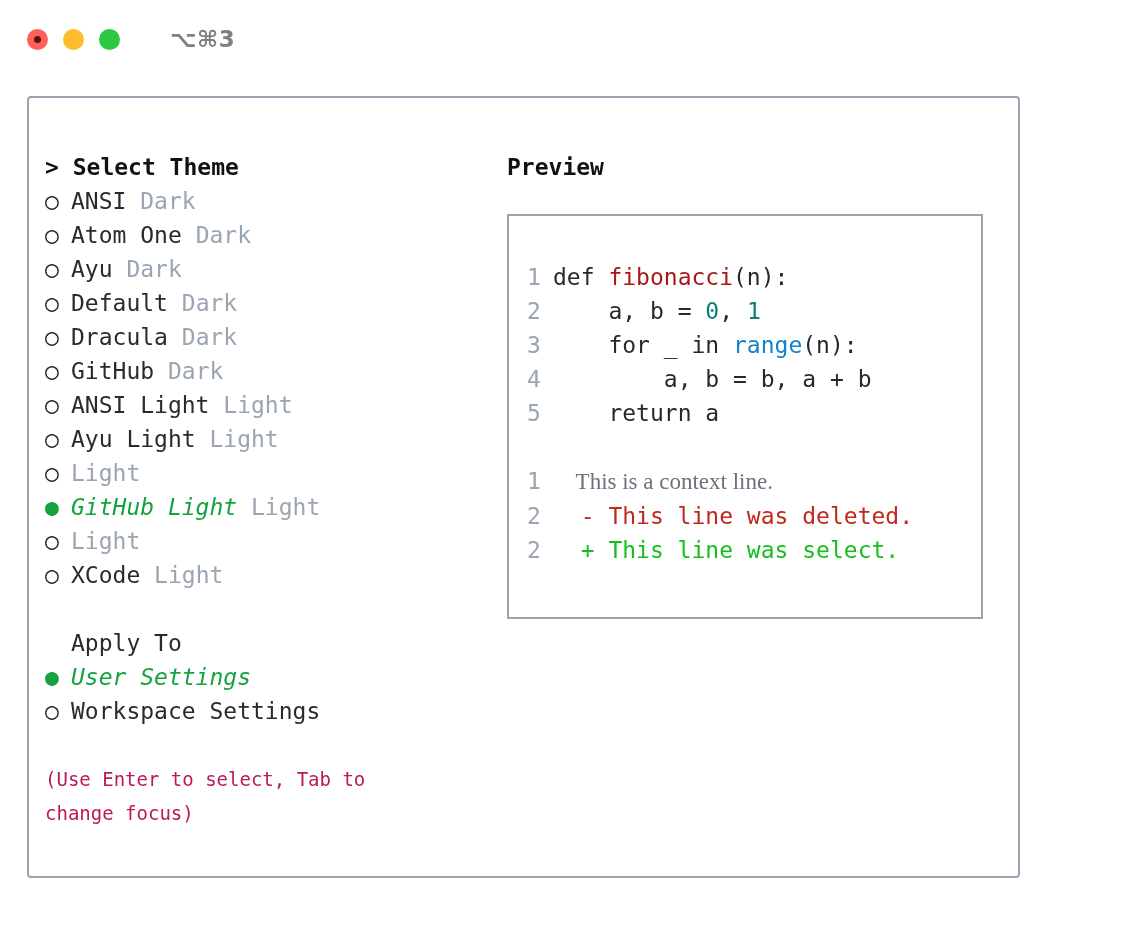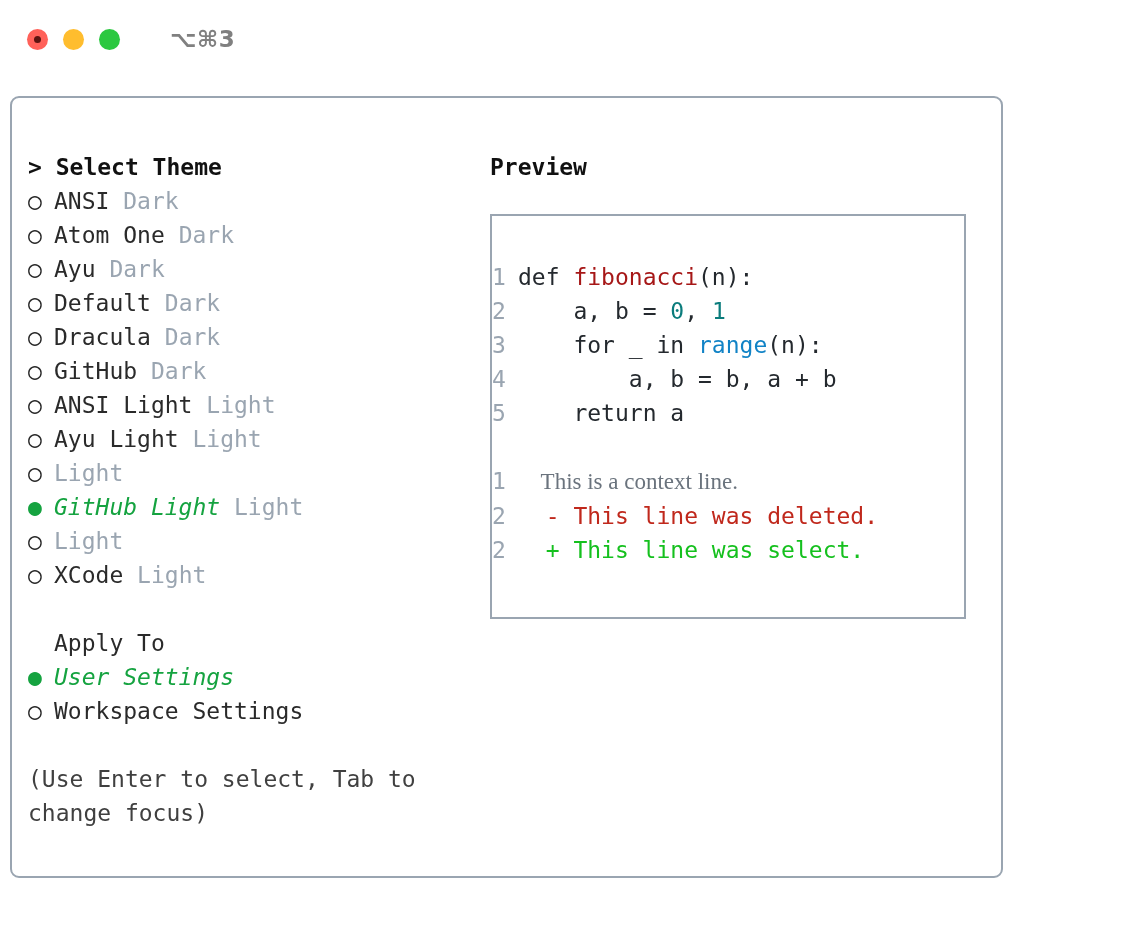--- a/index.html
+++ b/index.html
@@ -69,26 +69,26 @@
     font-family: "DejaVu Sans", sans-serif;
     font-size: 23px;
     font-weight: bold;
     color: #808080;
     letter-spacing: 0.5px;
   }
 
   
   .panel {
     position: absolute;
-    left: 10px;
+    left: 27px;
     top: 96px;
     width: 993px;
     height: 782px;
     border: 2px solid #9aa5b1;
-    border-radius: 9px;
+    border-radius: 4px;
     box-sizing: border-box;
     background: #ffffff;
   }
 
   .columns {
     position: absolute;
     left: 0;
     top: 0;
     width: 100%;
     height: 100%;
@@ -134,23 +134,23 @@
   .apply-heading {
     font-size: 23px;
     color: #2a2a2a;
     line-height: 34px;
     padding-left: 26px;
     white-space: pre;
   }
 
   .hint {
     margin-top: 34px;
-    font-size: 23px;
-    line-height: 34px;
-    color: #404040;
+    font-size: 19px;
+    line-height: 34px;
+    color: #be185d;
     width: 400px;
     white-space: pre-wrap;
   }
 
   
   .right-col {
     position: absolute;
     left: 478px;
     top: 52px;
     width: 500px;
@@ -161,21 +161,21 @@
     color: #111111;
     line-height: 34px;
   }
   .preview-box {
     margin-top: 30px;
     width: 476px;
     height: 405px;
     border: 2px solid #9aa5b1;
     box-sizing: border-box;
     background: #ffffff;
-    padding: 44px 0 0 0;
+    padding: 44px 0 0 18px;
   }
 
   .code-line {
     font-size: 23px;
     line-height: 34px;
     white-space: pre;
     color: #24292e;
   }
   .gutter {
     display: inline-block;

